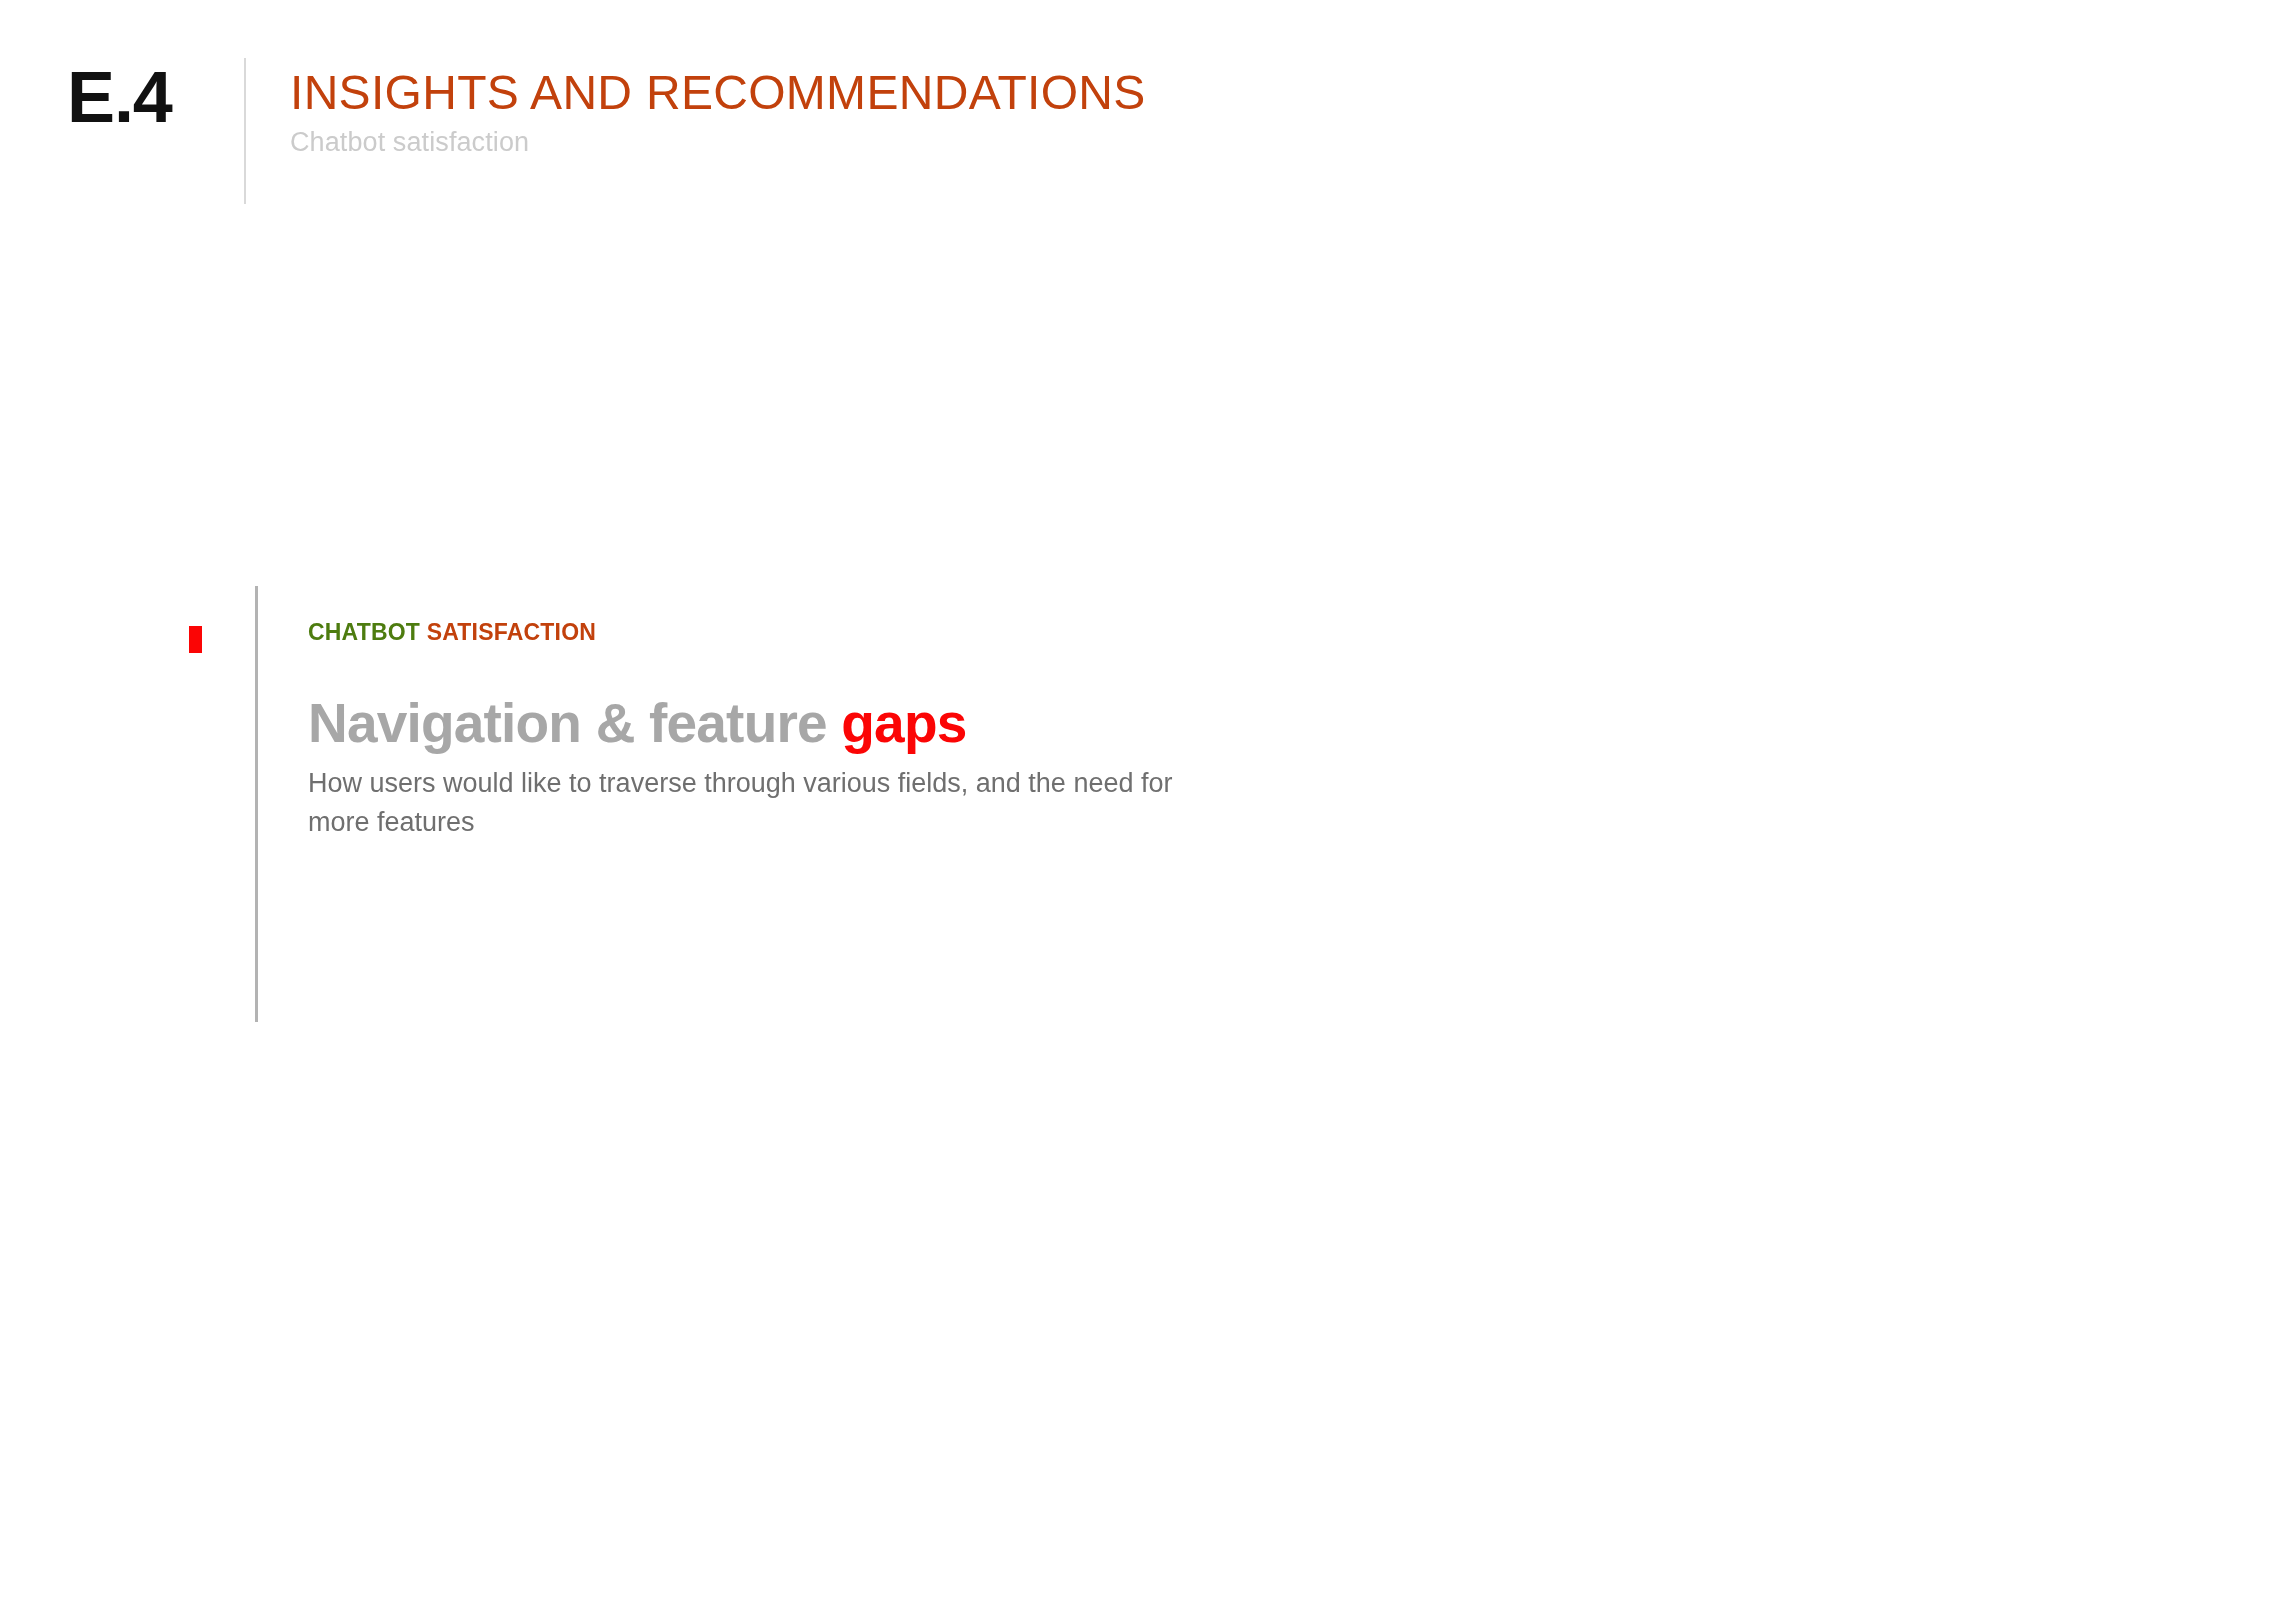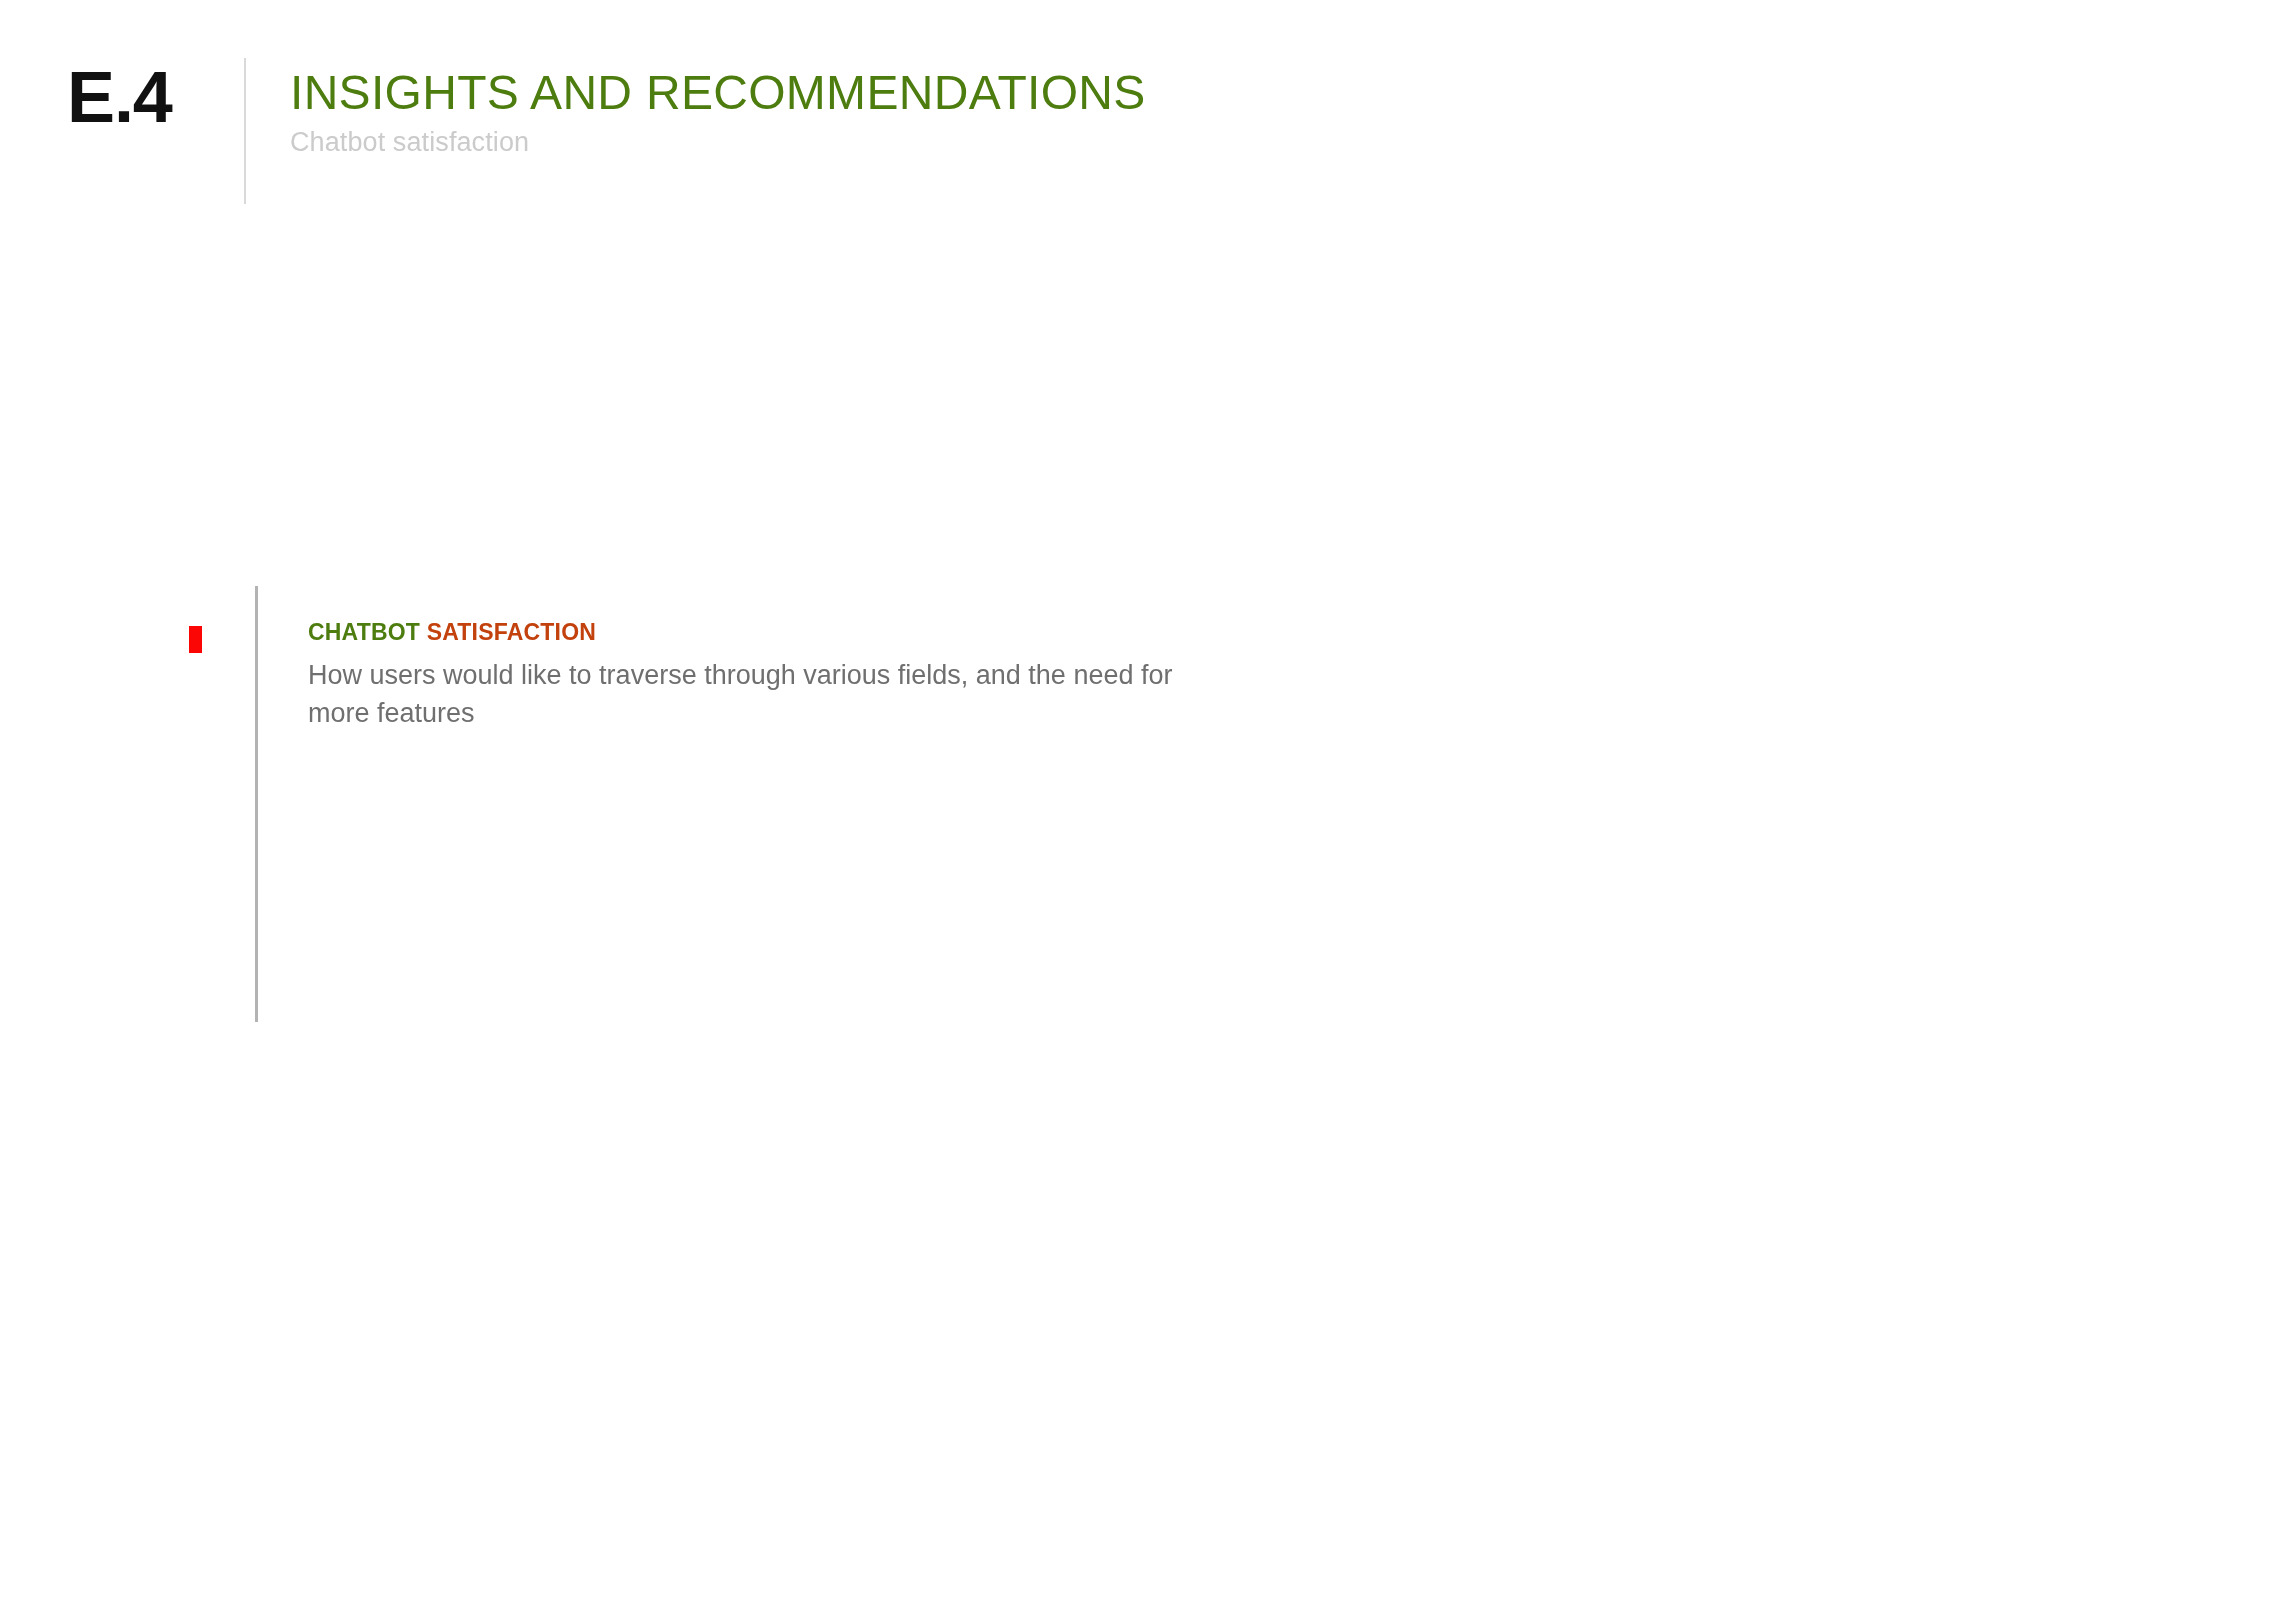--- a/index.html
+++ b/index.html
@@ -56,21 +56,21 @@
   .header-text {
     position: absolute;
     left: 290px;
     top: 67px;
   }
 
   .header-title {
     font-size: 48px;
     font-weight: 300;
     line-height: 1.08;
-    color: #4d7c0f;
+    color: #c2410c;
     letter-spacing: 0.3px;
     white-space: nowrap;
     margin: 0;
   }
 
   .header-subtitle {
     font-size: 27px;
     font-weight: 400;
     line-height: 1.1;
     color: #cbcbcb;
@@ -166,20 +166,23 @@
     <div class="accent-marker"></div>
 
     <div class="content-divider"></div>
 
     <div class="content-body">
 
       <div class="eyebrow">
         <span class="eyebrow-accent">CHATBOT</span><span class="eyebrow-muted"> SATISFACTION</span>
       </div>
 
+      <h2 class="headline">
+        <span class="headline-muted">Navigation &amp; feature </span><span class="headline-accent">gaps</span>
+      </h2>
 
       <p class="description">How users would like to traverse through various fields, and the need for more features</p>
 
     </div>
 
   </section>
 
 </div>
 
 

